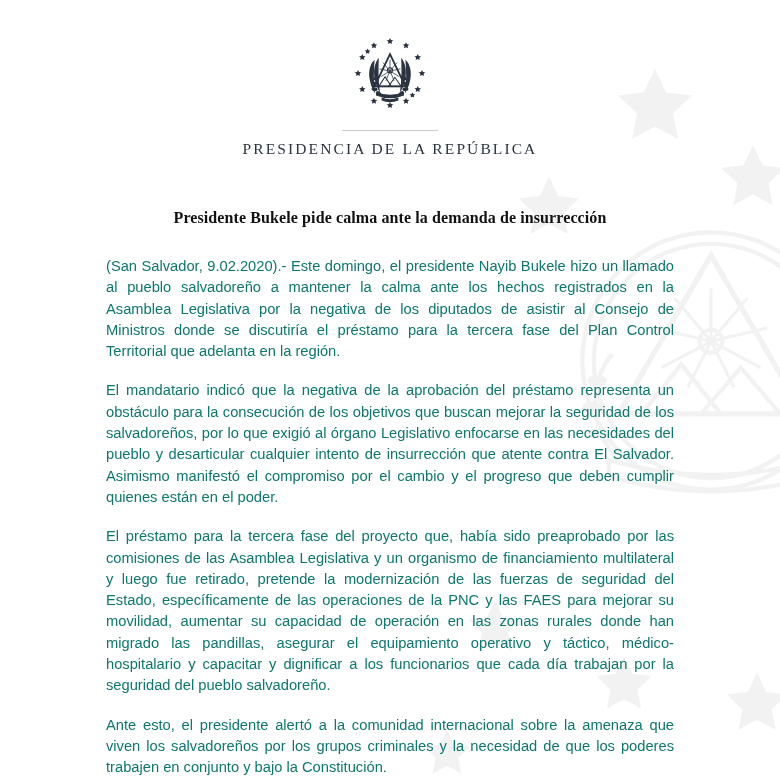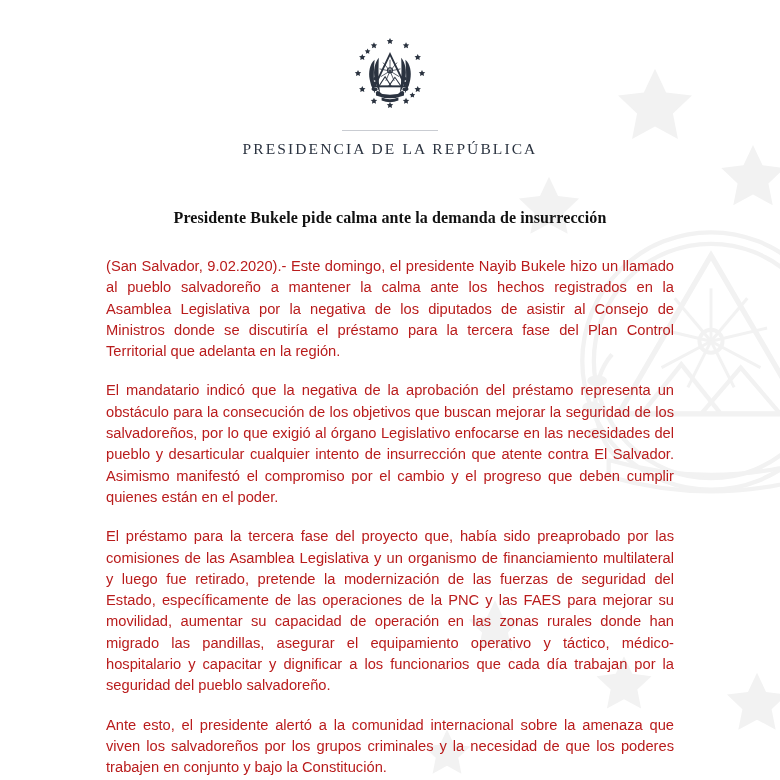--- a/index.html
+++ b/index.html
@@ -83,21 +83,21 @@
   .body-copy {
     position: relative;
     z-index: 2;
     margin: 29px auto 0 auto;
     width: 568px;
   }
   .para {
     font-family: "Liberation Sans", sans-serif;
     font-size: 14.7px;
     line-height: 21.3px;
-    color: #b91c1c;
+    color: #0f766e;
     text-align: justify;
     margin: 0 0 18px 0;
     hyphens: none;
   }
   .para:last-child {
     margin-bottom: 0;
   }
 </style>
 </head>
 <body>

